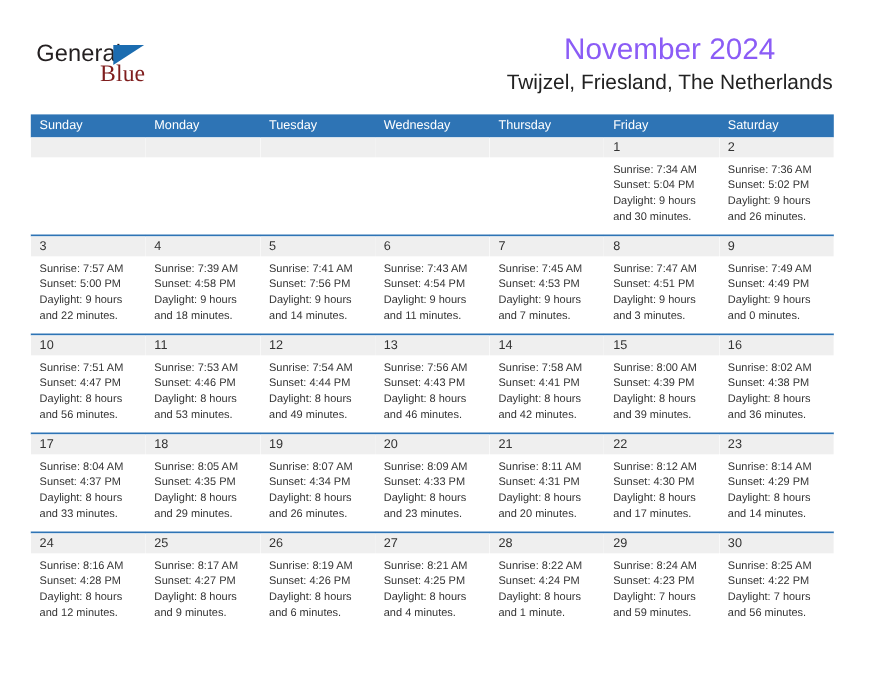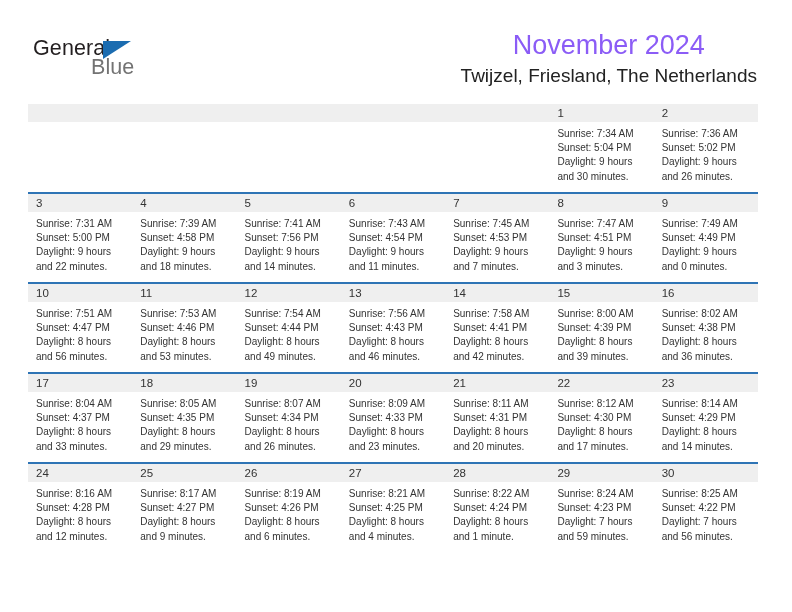--- a/index.html
+++ b/index.html
@@ -44,22 +44,22 @@
     letter-spacing: 0.1px;
     color: #231f20;
     font-family: "Liberation Sans", sans-serif;
   }
   .logo-blue {
     position: absolute;
     left: 58px;
     top: 19px;
     font-size: 21.5px;
     letter-spacing: 0.1px;
-    color: #737373;
-    font-family: Liberation Sans, sans-serif;
+    color: #7f1d1d;
+    font-family: Liberation Serif, serif;
   }
   .logo-flag {
     position: absolute;
     left: 70px;
     top: 5px;
     width: 0;
     height: 0;
     border-left: 28px solid #1b6cb0;
     border-bottom: 18px solid transparent;
   }
@@ -157,20 +157,29 @@
       <span class="logo-blue">Blue</span>
     </div>
 
     <div class="title-block">
       <div class="month-title">November 2024</div>
       <div class="location-title">Twijzel, Friesland, The Netherlands</div>
     </div>
   </div>
 
   <div class="calendar">
+    <div class="cal-head" id="weekday-header">
+        <div class="hcell">Sunday</div>
+        <div class="hcell">Monday</div>
+        <div class="hcell">Tuesday</div>
+        <div class="hcell">Wednesday</div>
+        <div class="hcell">Thursday</div>
+        <div class="hcell">Friday</div>
+        <div class="hcell">Saturday</div>
+      </div>
     <div id="weeks-container">
         <div class="cal-row first">
           <div class="cal-cell empty">
             <div class="daynum-band"></div>
             <div class="cell-body"></div>
           </div>
           <div class="cal-cell empty">
             <div class="daynum-band"></div>
             <div class="cell-body"></div>
           </div>
@@ -202,21 +211,21 @@
               <div class="ln">Sunset: 5:02 PM</div>
               <div class="ln">Daylight: 9 hours</div>
               <div class="ln">and 26 minutes.</div>
             </div>
           </div>
         </div>
         <div class="cal-row">
           <div class="cal-cell">
             <div class="daynum-band">3</div>
             <div class="cell-body">
-              <div class="ln">Sunrise: 7:31 AM</div>
+              <div class="ln">Sunrise: 7:57 AM</div>
               <div class="ln">Sunset: 5:00 PM</div>
               <div class="ln">Daylight: 9 hours</div>
               <div class="ln">and 22 minutes.</div>
             </div>
           </div>
           <div class="cal-cell">
             <div class="daynum-band">4</div>
             <div class="cell-body">
               <div class="ln">Sunrise: 7:39 AM</div>
               <div class="ln">Sunset: 4:58 PM</div>

